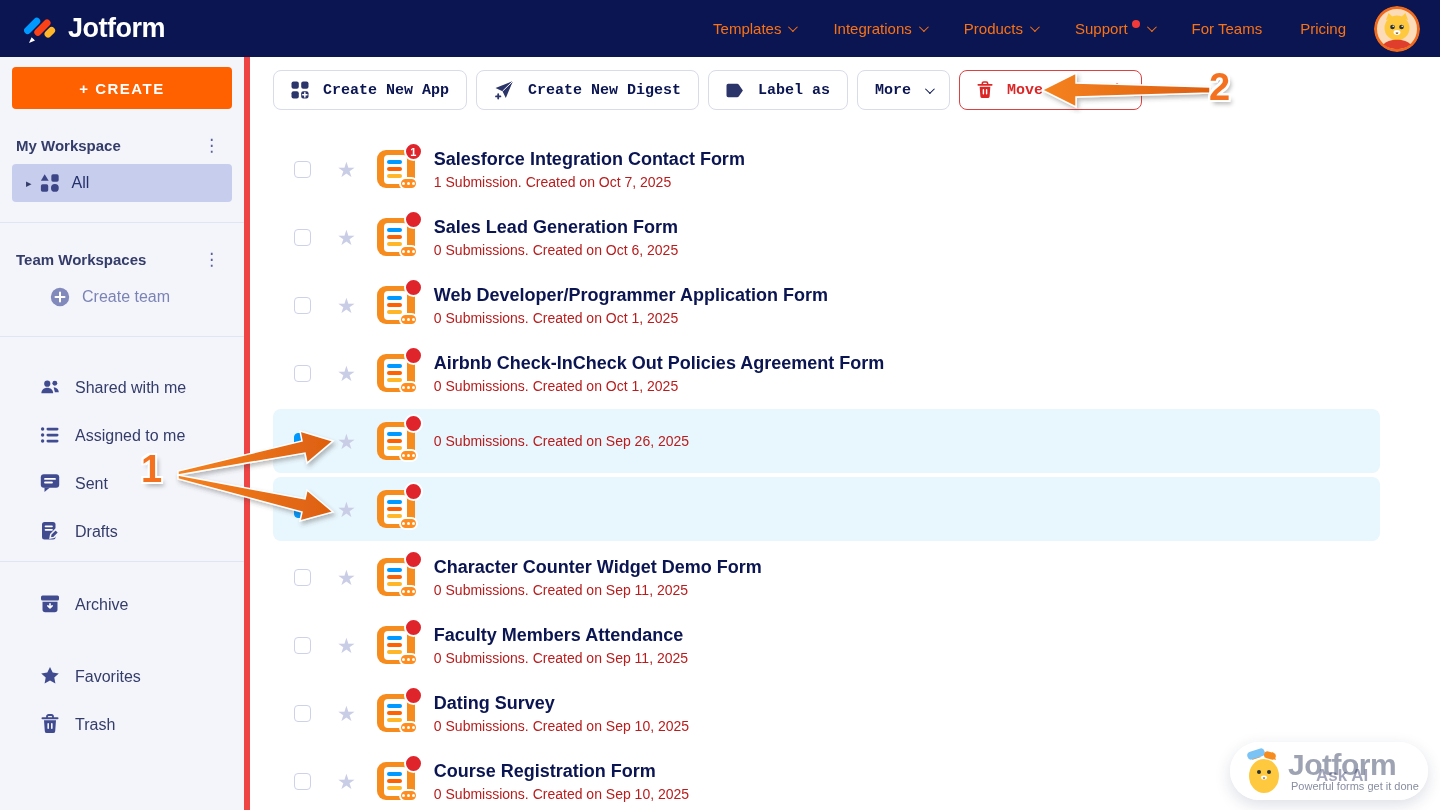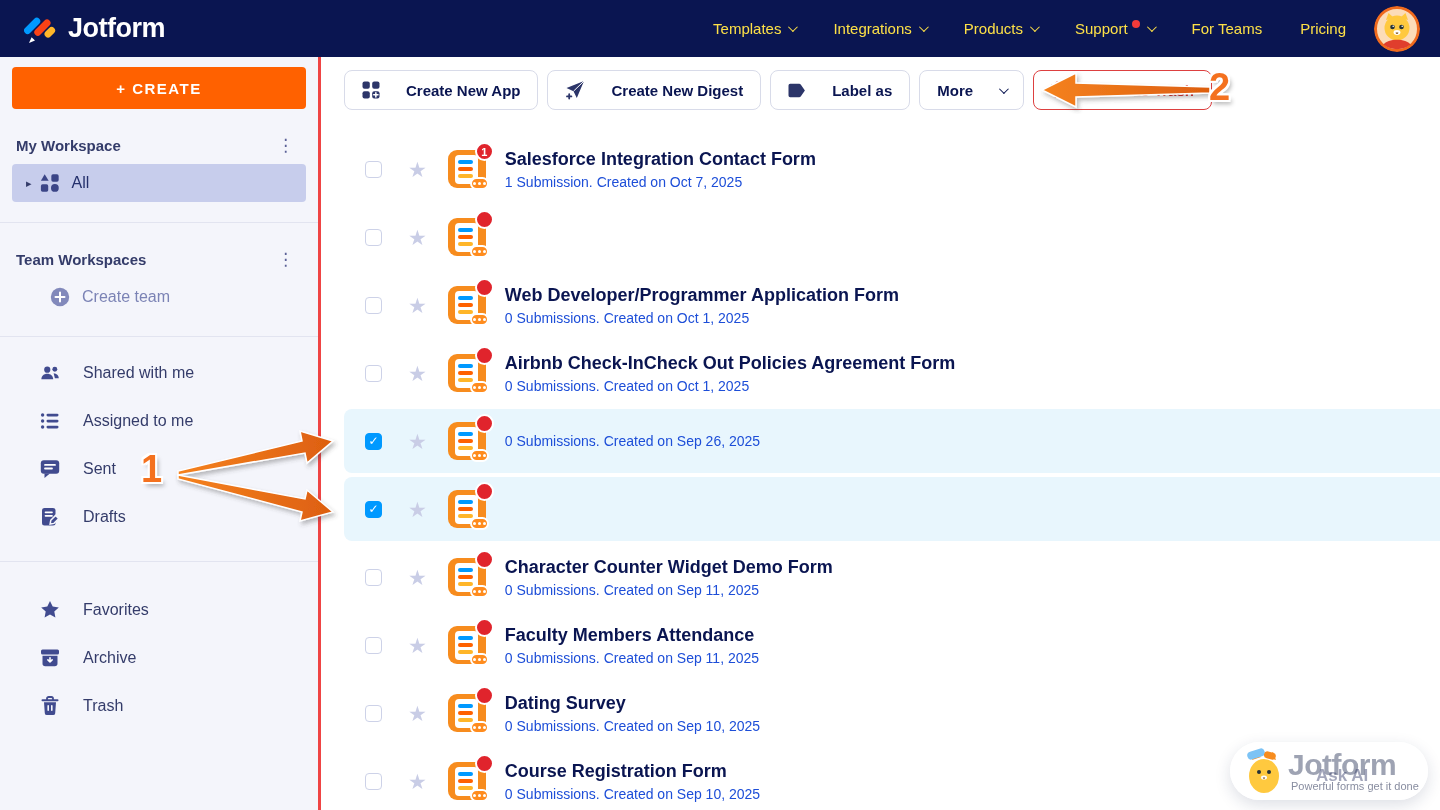--- a/index.html
+++ b/index.html
@@ -5,51 +5,51 @@
   * { margin:0; padding:0; box-sizing:border-box; }
   html,body { width:1440px; height:810px; overflow:hidden; background:#fff;
     font-family:"Liberation Sans","DejaVu Sans",sans-serif; }
   .page { position:relative; width:1440px; height:810px; }
 
   
   .topbar { height:57px; background:#0a1551; display:flex; align-items:center; padding:0 20px 0 24px; }
   .logo { display:flex; align-items:center; gap:10px; }
   .logo-text { color:#fff; font-size:27px; font-weight:bold; letter-spacing:-0.5px; }
   .topnav { margin-left:auto; display:flex; align-items:center; gap:38px; }
-  .topnav-item { color:#fde047; font-size:15px; display:flex; align-items:center; gap:7px; cursor:pointer; position:relative; }
+  .topnav-item { color:#f97316; font-size:15px; display:flex; align-items:center; gap:7px; cursor:pointer; position:relative; }
   .chev { width:7px; height:7px; border-right:1.8px solid currentColor; border-bottom:1.8px solid currentColor;
     transform:rotate(45deg) translateY(-2px); display:inline-block; }
   .nav-dot { width:8px; height:8px; border-radius:50%; background:#f23a3a; display:inline-block; margin:-10px 0 0 -3px; }
   .avatar { width:46px; height:46px; margin-left:28px; border-radius:50%; flex:0 0 auto; }
 
   
   .shell { display:flex; height:753px; }
-  .sidebar { width:321px; background:#f4f5fb; border-right:3px solid #ef4444; padding:10px 12px 0 12px; flex:0 0 auto; }
+  .sidebar { width:250px; background:#f4f5fb; border-right:6px solid #ef4444; padding:10px 12px 0 12px; flex:0 0 auto; }
   .create-btn { width:100%; height:42px; background:#ff6100; border:none; border-radius:4px; color:#fff;
     font-size:15px; font-weight:bold; letter-spacing:1.5px; cursor:pointer; font-family:inherit; }
   .section-head { display:flex; align-items:center; justify-content:space-between; padding:0 6px 0 4px; margin-top:26px; }
   .section-title { color:#343c6a; font-size:15px; font-weight:600; }
   .kebab { color:#5a6197; font-size:17px; cursor:pointer; line-height:1; padding:2px 6px; }
   .side-row { display:flex; align-items:center; height:38px; border-radius:4px; cursor:pointer; margin-top:8px; }
   .side-row.selected { background:#c7cdec; }
   .side-row .caret { color:#343c6a; font-size:11px; margin:0 8px 0 14px; }
   .side-row .row-label { color:#24306c; font-size:16px; font-weight:500; margin-left:12px; }
   .side-row.muted { padding-left:38px; }
   .side-row.muted .row-label { color:#7b83b5; font-weight:400; }
   .divider { height:1px; background:#e2e4f0; margin:20px -12px 4px -12px; }
-  .shortcut { display:flex; align-items:center; height:48px; padding-left:28px; cursor:pointer;gap:8px; }
+  .shortcut { display:flex; align-items:flex-end; height:48px; padding-left:28px; cursor:pointer; }
   .shortcut .row-label { color:#343c6a; font-size:16px; font-weight:500; margin-left:15px; }
   .icon-20 { width:20px; height:20px; flex:0 0 auto; }
 
   
   .content { flex:1; background:#fff; padding-left:23px; position:relative; }
   .toolbar { padding-top:13px; display:flex; gap:9px; }
   .tb-btn { height:40px; padding:0 17px; background:#fff; border:1px solid #d8dbe9; border-radius:8px;
-    display:flex; align-items:center; gap:26px; font-size:15px; font-weight:600; color:#0a1551;
-    cursor:pointer; font-family:Liberation Sans, sans-serif; }
+    display:flex; align-items:center; gap:14px; font-size:15px; font-weight:600; color:#0a1551;
+    cursor:pointer; font-family:Liberation Mono, monospace; }
   .tb-btn .chev { border-color:#0a1551; }
   .tb-btn.danger { border-color:#dd4040; color:#dc2626; }
 
   .form-list { margin-top:27px; width:1107px; }
   .form-row { height:64px; margin-bottom:4px; border-radius:8px; display:flex; align-items:center; padding-left:21px; }
   .form-row.checked { background:#e8f6fd; }
   .checkbox { width:17px; height:17px; border:1.5px solid #cdd2e8; border-radius:4px; background:#fff;
     cursor:pointer; flex:0 0 auto; display:flex; align-items:center; justify-content:center;
     font-size:12px; color:#fff; line-height:1; }
   .checkbox.on { background:#0099ff; border-color:#0099ff; }
@@ -61,21 +61,21 @@
   .bar { width:15px; height:4px; border-radius:2px; }
   .b1 { background:#0099ff; } .b2 { background:#ff6100; } .b3 { background:#ffb629; }
   .badge { position:absolute; top:-8px; right:-8px; min-width:19px; height:19px; border-radius:10px;
     background:#e0242c; border:2px solid #fff; color:#fff; font-size:11px; font-weight:bold;
     display:flex; align-items:center; justify-content:center; padding:0 3px; }
   .chat-overlay { position:absolute; bottom:-2px; right:-3px; width:19px; height:13px; border-radius:7px;
     background:#ff8c1e; border:2px solid #fff; display:flex; align-items:center; justify-content:center; gap:2px; }
   .chat-overlay i { width:3px; height:3px; border-radius:50%; background:#fff; display:block; }
   .form-texts { margin-left:19px; display:flex; flex-direction:column; gap:4px; }
   .form-title { color:#0a1551; font-size:18px; font-weight:bold; cursor:pointer; }
-  .form-meta { color:#1d4ed8; font-size:14px; font-weight:500; }
+  .form-meta { color:#b91c1c; font-size:14px; font-weight:500; }
 
   
   .overlay-svg { position:absolute; inset:0; width:1440px; height:810px; pointer-events:none; z-index:40; }
   .annot-num { position:absolute; z-index:41; color:#f4711f; font-size:38px; font-weight:800; pointer-events:none;
     text-shadow:-2px 0 #fff, 2px 0 #fff, 0 -2px #fff, 0 2px #fff, -2px -2px #fff, 2px 2px #fff, 2px -2px #fff, -2px 2px #fff, 3px 4px 4px rgba(40,40,40,.35); }
   #annot1 { left:141px; top:448px; }
   #annot2 { left:1209px; top:66px; }
 
   
   .watermark { position:absolute; right:12px; bottom:10px; width:198px; height:58px; background:rgba(255,255,255,.93);
@@ -213,33 +213,33 @@
         <svg class="icon-20" viewBox="0 0 20 20">
           <rect x="2" y="1" width="13.5" height="17.5" rx="2.5" fill="#414b8f"></rect>
           <path d="M5.5 5.3h6.5M5.5 8.8h6.5" stroke="#fff" stroke-width="1.7" stroke-linecap="round"></path>
           <path d="M10.8 13.2l4.8-4.8 3.2 3.2-4.8 4.8-3.9.7z" fill="#414b8f" stroke="#f4f5fb" stroke-width="1.5"></path>
         </svg>
         <span class="row-label">Drafts</span>
       </div>
 
       <div class="divider"></div>
 
-      <div class="shortcut" style="margin-top:24px;">
-        <svg class="icon-20" viewBox="0 0 20 20">
-          <path d="M10 1l2.7 5.6 6.1.8-4.5 4.2 1.1 6-5.4-3-5.4 3 1.1-6L1.2 7.4l6.1-.8z" fill="#414b8f"></path>
-        </svg>
-        <span class="row-label">Favorites</span>
-      </div>
       <div class="shortcut">
         <svg class="icon-20" viewBox="0 0 20 19">
           <rect x="1" y="1" width="18" height="5" rx="1.5" fill="#414b8f"></rect>
           <path d="M2.5 7.3h15V15a2.7 2.7 0 0 1-2.7 2.7H5.2A2.7 2.7 0 0 1 2.5 15z" fill="#414b8f"></path>
           <path d="M10 9.3v4.2m0 0l-2.1-2.1m2.1 2.1l2.1-2.1" stroke="#fff" stroke-width="1.6" stroke-linecap="round" fill="none"></path>
         </svg>
         <span class="row-label">Archive</span>
+      </div>
+      <div class="shortcut" style="margin-top:24px;">
+        <svg class="icon-20" viewBox="0 0 20 20">
+          <path d="M10 1l2.7 5.6 6.1.8-4.5 4.2 1.1 6-5.4-3-5.4 3 1.1-6L1.2 7.4l6.1-.8z" fill="#414b8f"></path>
+        </svg>
+        <span class="row-label">Favorites</span>
       </div>
       <div class="shortcut">
         <svg class="icon-20" viewBox="0 0 18 20">
           <path d="M1.5 4.2h15" stroke="#414b8f" stroke-width="2" stroke-linecap="round"></path>
           <path d="M6 4V2.6A1.6 1.6 0 0 1 7.6 1h2.8A1.6 1.6 0 0 1 12 2.6V4" stroke="#414b8f" stroke-width="1.8" fill="none"></path>
           <path d="M3 6.3h12l-.8 10.9a2.1 2.1 0 0 1-2.1 1.9H5.9a2.1 2.1 0 0 1-2.1-1.9z" fill="#414b8f"></path>
           <path d="M7.2 9.7v4.6M10.8 9.7v4.6" stroke="#f4f5fb" stroke-width="1.6" stroke-linecap="round"></path>
         </svg>
         <span class="row-label">Trash</span>
       </div>
@@ -317,20 +317,24 @@
                 <span class="bar b2"></span>
                 <span class="bar b3"></span>
         </div>
         <span class="badge" hidden=""></span>
         <span class="chat-overlay">
                 <i></i>
                 <i></i>
                 <i></i>
               </span>
       </div>
+      <div class="form-texts">
+        <span class="form-title">Sales Lead Generation Form</span>
+        <span class="form-meta">0 Submissions. Created on Oct 6, 2025</span>
+      </div>
     </div>
           <div class="form-row">
       <span class="checkbox"></span>
       <span class="star">★</span>
       <div class="form-icon">
         <div class="doc">
           <span class="bar b1"></span>
                 <span class="bar b2"></span>
                 <span class="bar b3"></span>
         </div>

